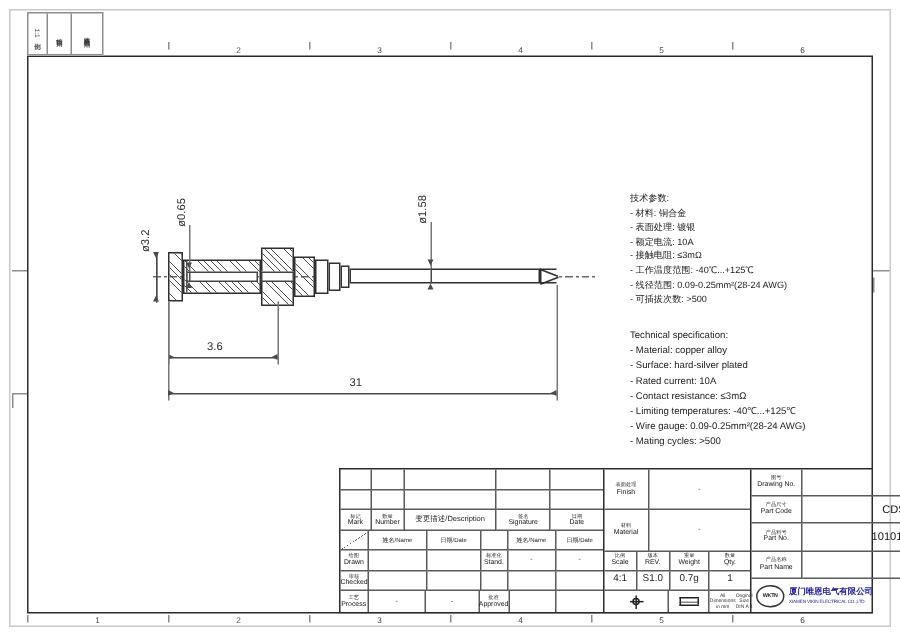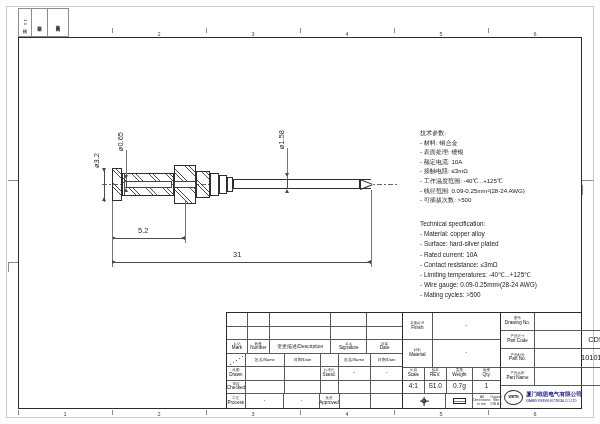--- a/index.html
+++ b/index.html
@@ -207,21 +207,21 @@
     <div class="dimvert" style="left:187px;top:39px;height:10px;"></div>
     <div class="arrow ar-d" style="left:185px;top:33px;"></div>
     <div class="arrow ar-u" style="left:185px;top:49px;"></div>
     <div class="dimtxt vert" style="left:177px;top:-10px;">ø1.58</div>
 
     <div class="extline" style="left:12px;top:61px;height:42px;"></div>
     <div class="extline" style="left:85px;top:61px;height:42px;"></div>
     <div class="dimline" style="left:12px;top:98px;width:73px;"></div>
     <div class="arrow ar-r" style="left:12px;top:96px;"></div>
     <div class="arrow ar-l" style="left:81px;top:96px;"></div>
-    <div class="dimtxt" style="left:38px;top:86px;">5.2</div>
+    <div class="dimtxt" style="left:38px;top:86px;">3.6</div>
 
     <div class="extline" style="left:12px;top:61px;height:66px;"></div>
     <div class="extline" style="left:271px;top:50px;height:77px;"></div>
     <div class="dimline" style="left:12px;top:122px;width:259px;"></div>
     <div class="arrow ar-r" style="left:12px;top:120px;"></div>
     <div class="arrow ar-l" style="left:267px;top:120px;"></div>
     <div class="dimtxt" style="left:133px;top:110px;">31</div>
   </div>
 
   <div class="spec spec-cn">

